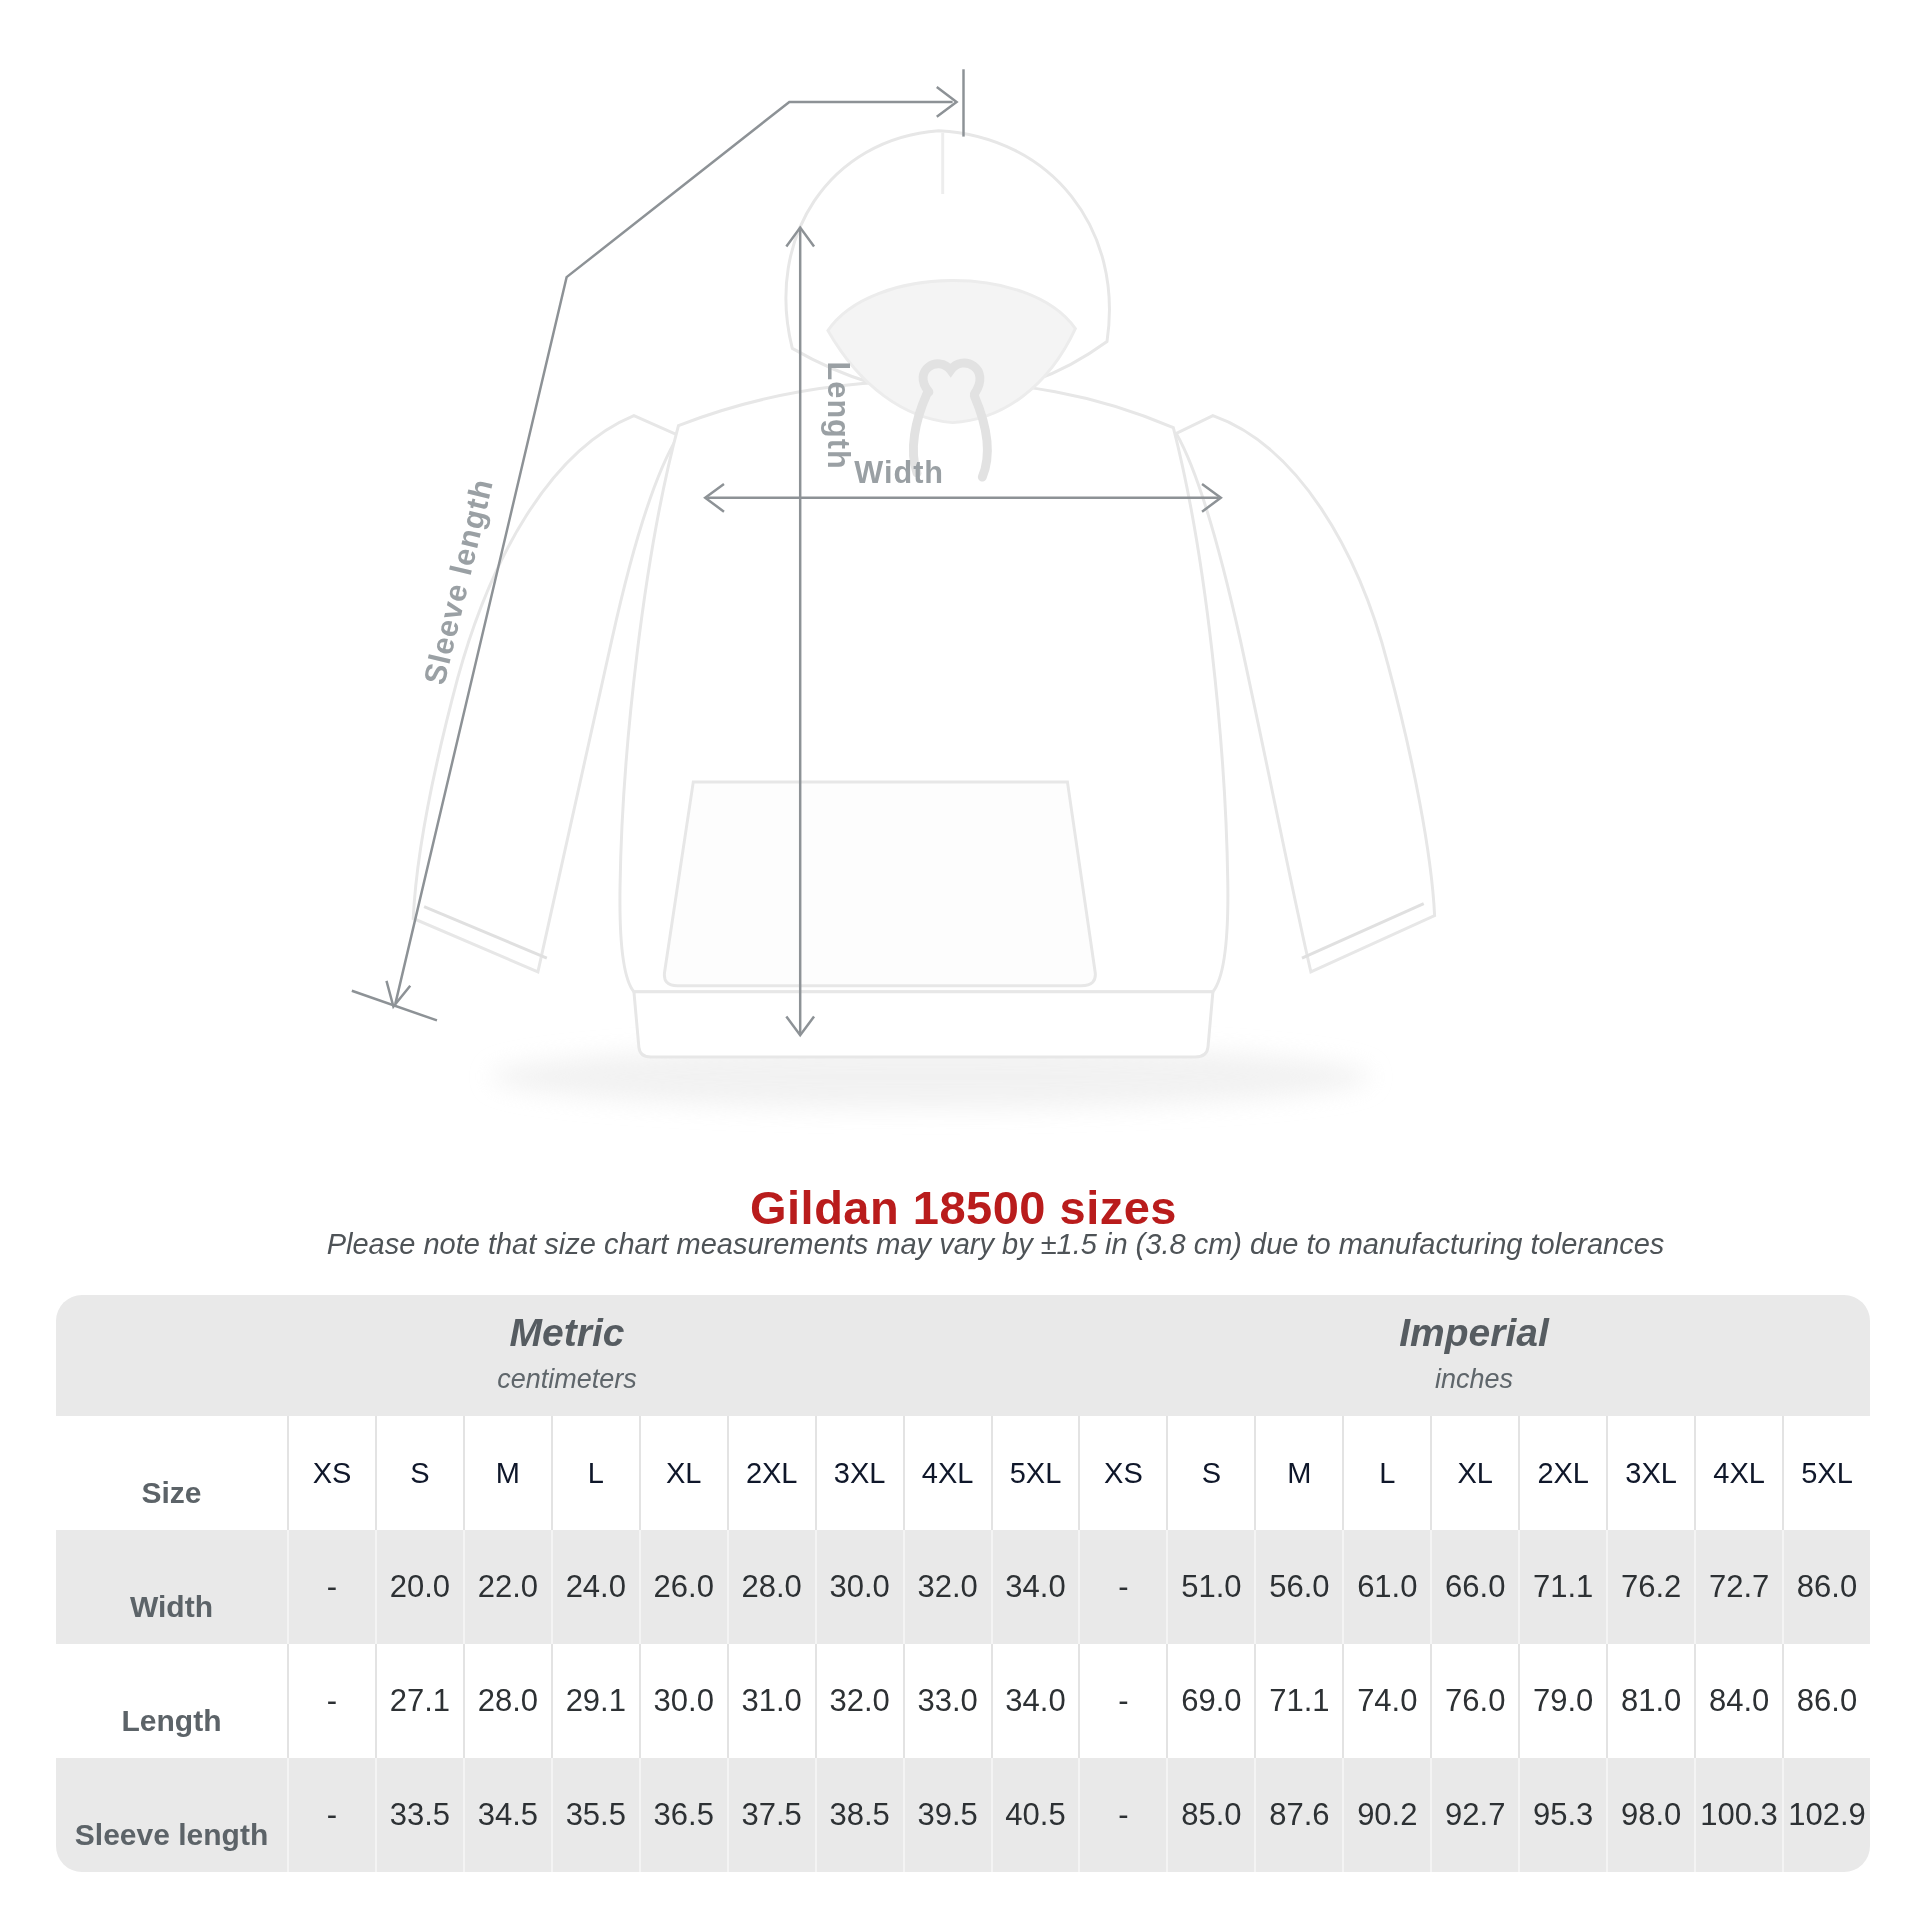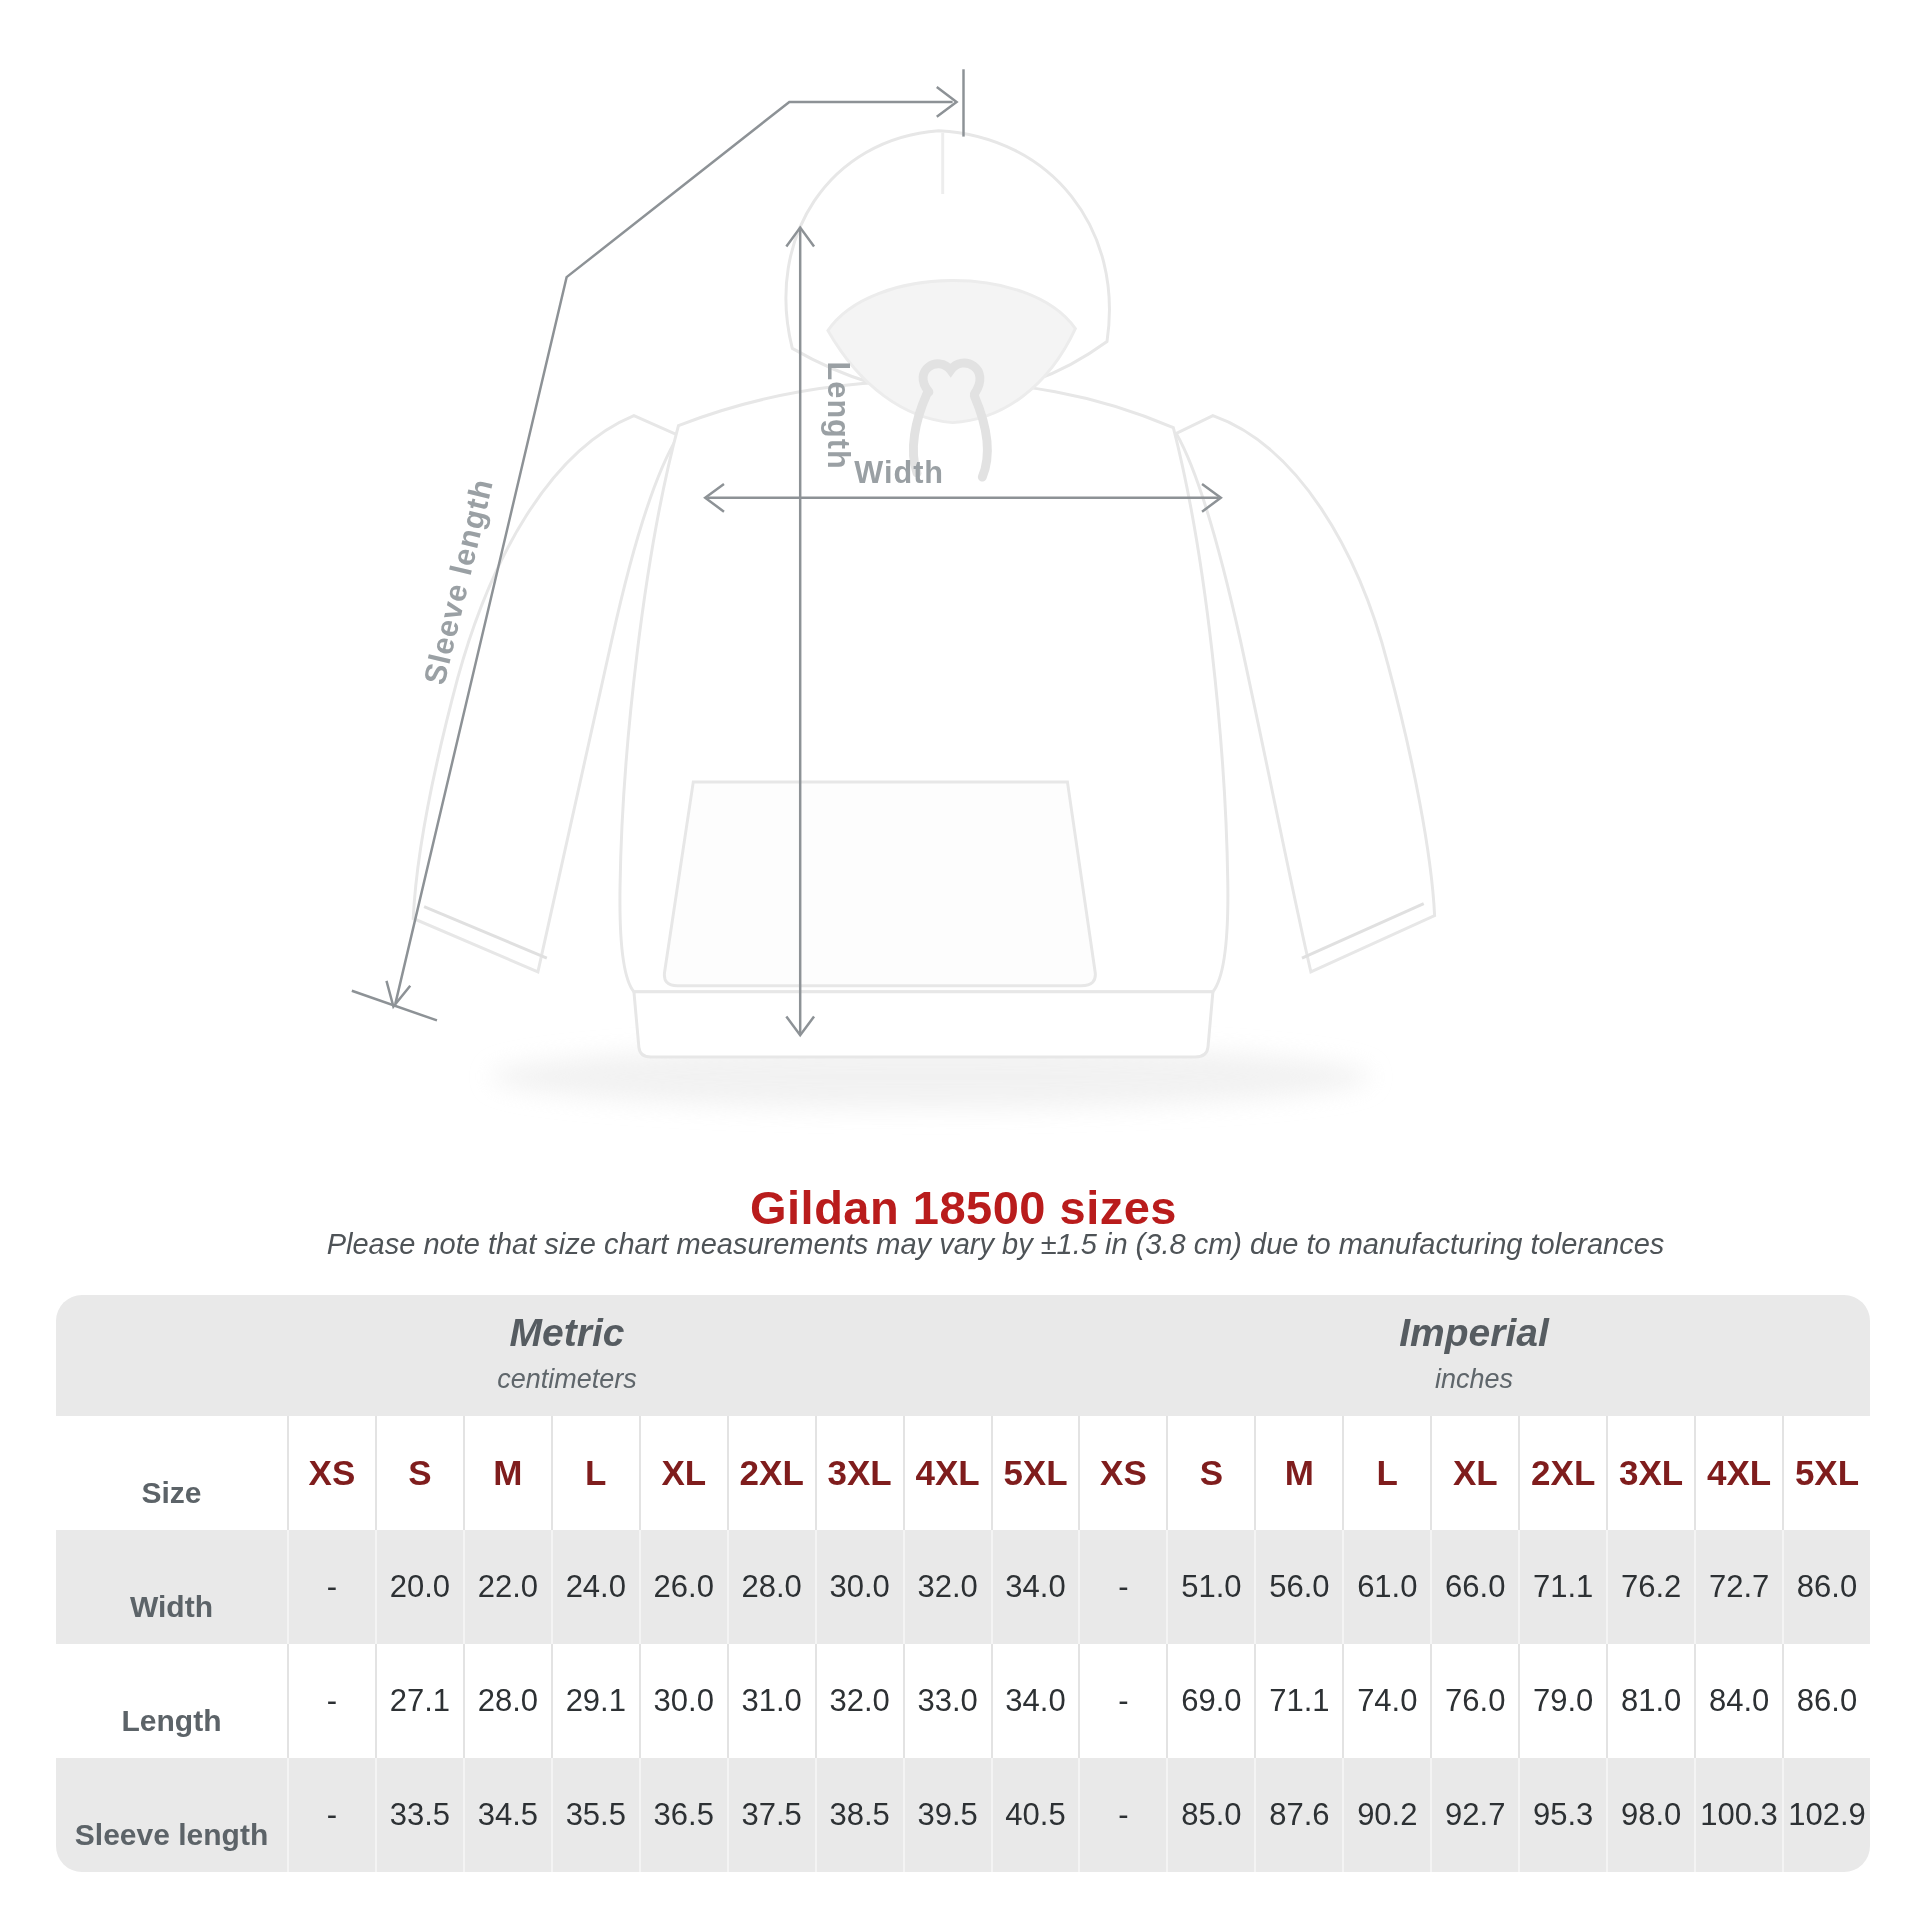--- a/index.html
+++ b/index.html
@@ -37,21 +37,21 @@
   }
   .trow.gray  { background:#e9e9e9; --sep:#f4f4f4; }
   .trow.white { background:#ffffff; --sep:#e3e3e3; }
   .trow.last  { border-radius:0 0 26px 26px; }
   .rcells { display:contents; }
   .cell, .rowlabel {
     display:flex; align-items:center; justify-content:center; height:100%;
   }
   .cell { border-left:2px solid var(--sep); }
   .rowlabel { font-weight:bold; font-size:30px; color:#5c6368;margin-top:20px; }
-  .hcell { font-weight:bold; font-size:35px; color:#7f1d1d; }
+  .hcell { font-weight:normal; font-size:29px; color:#0f172a; }
   .vcell { font-size:31px; color:#2d3134; }
 </style>
 </head>
 <body>
 
 <svg id="diagram" width="1927" height="1158" viewBox="0 0 1946 1170">
   <defs>
     <filter id="soft" x="-40%" y="-200%" width="180%" height="500%">
       <feGaussianBlur stdDeviation="12"></feGaussianBlur>
     </filter>

